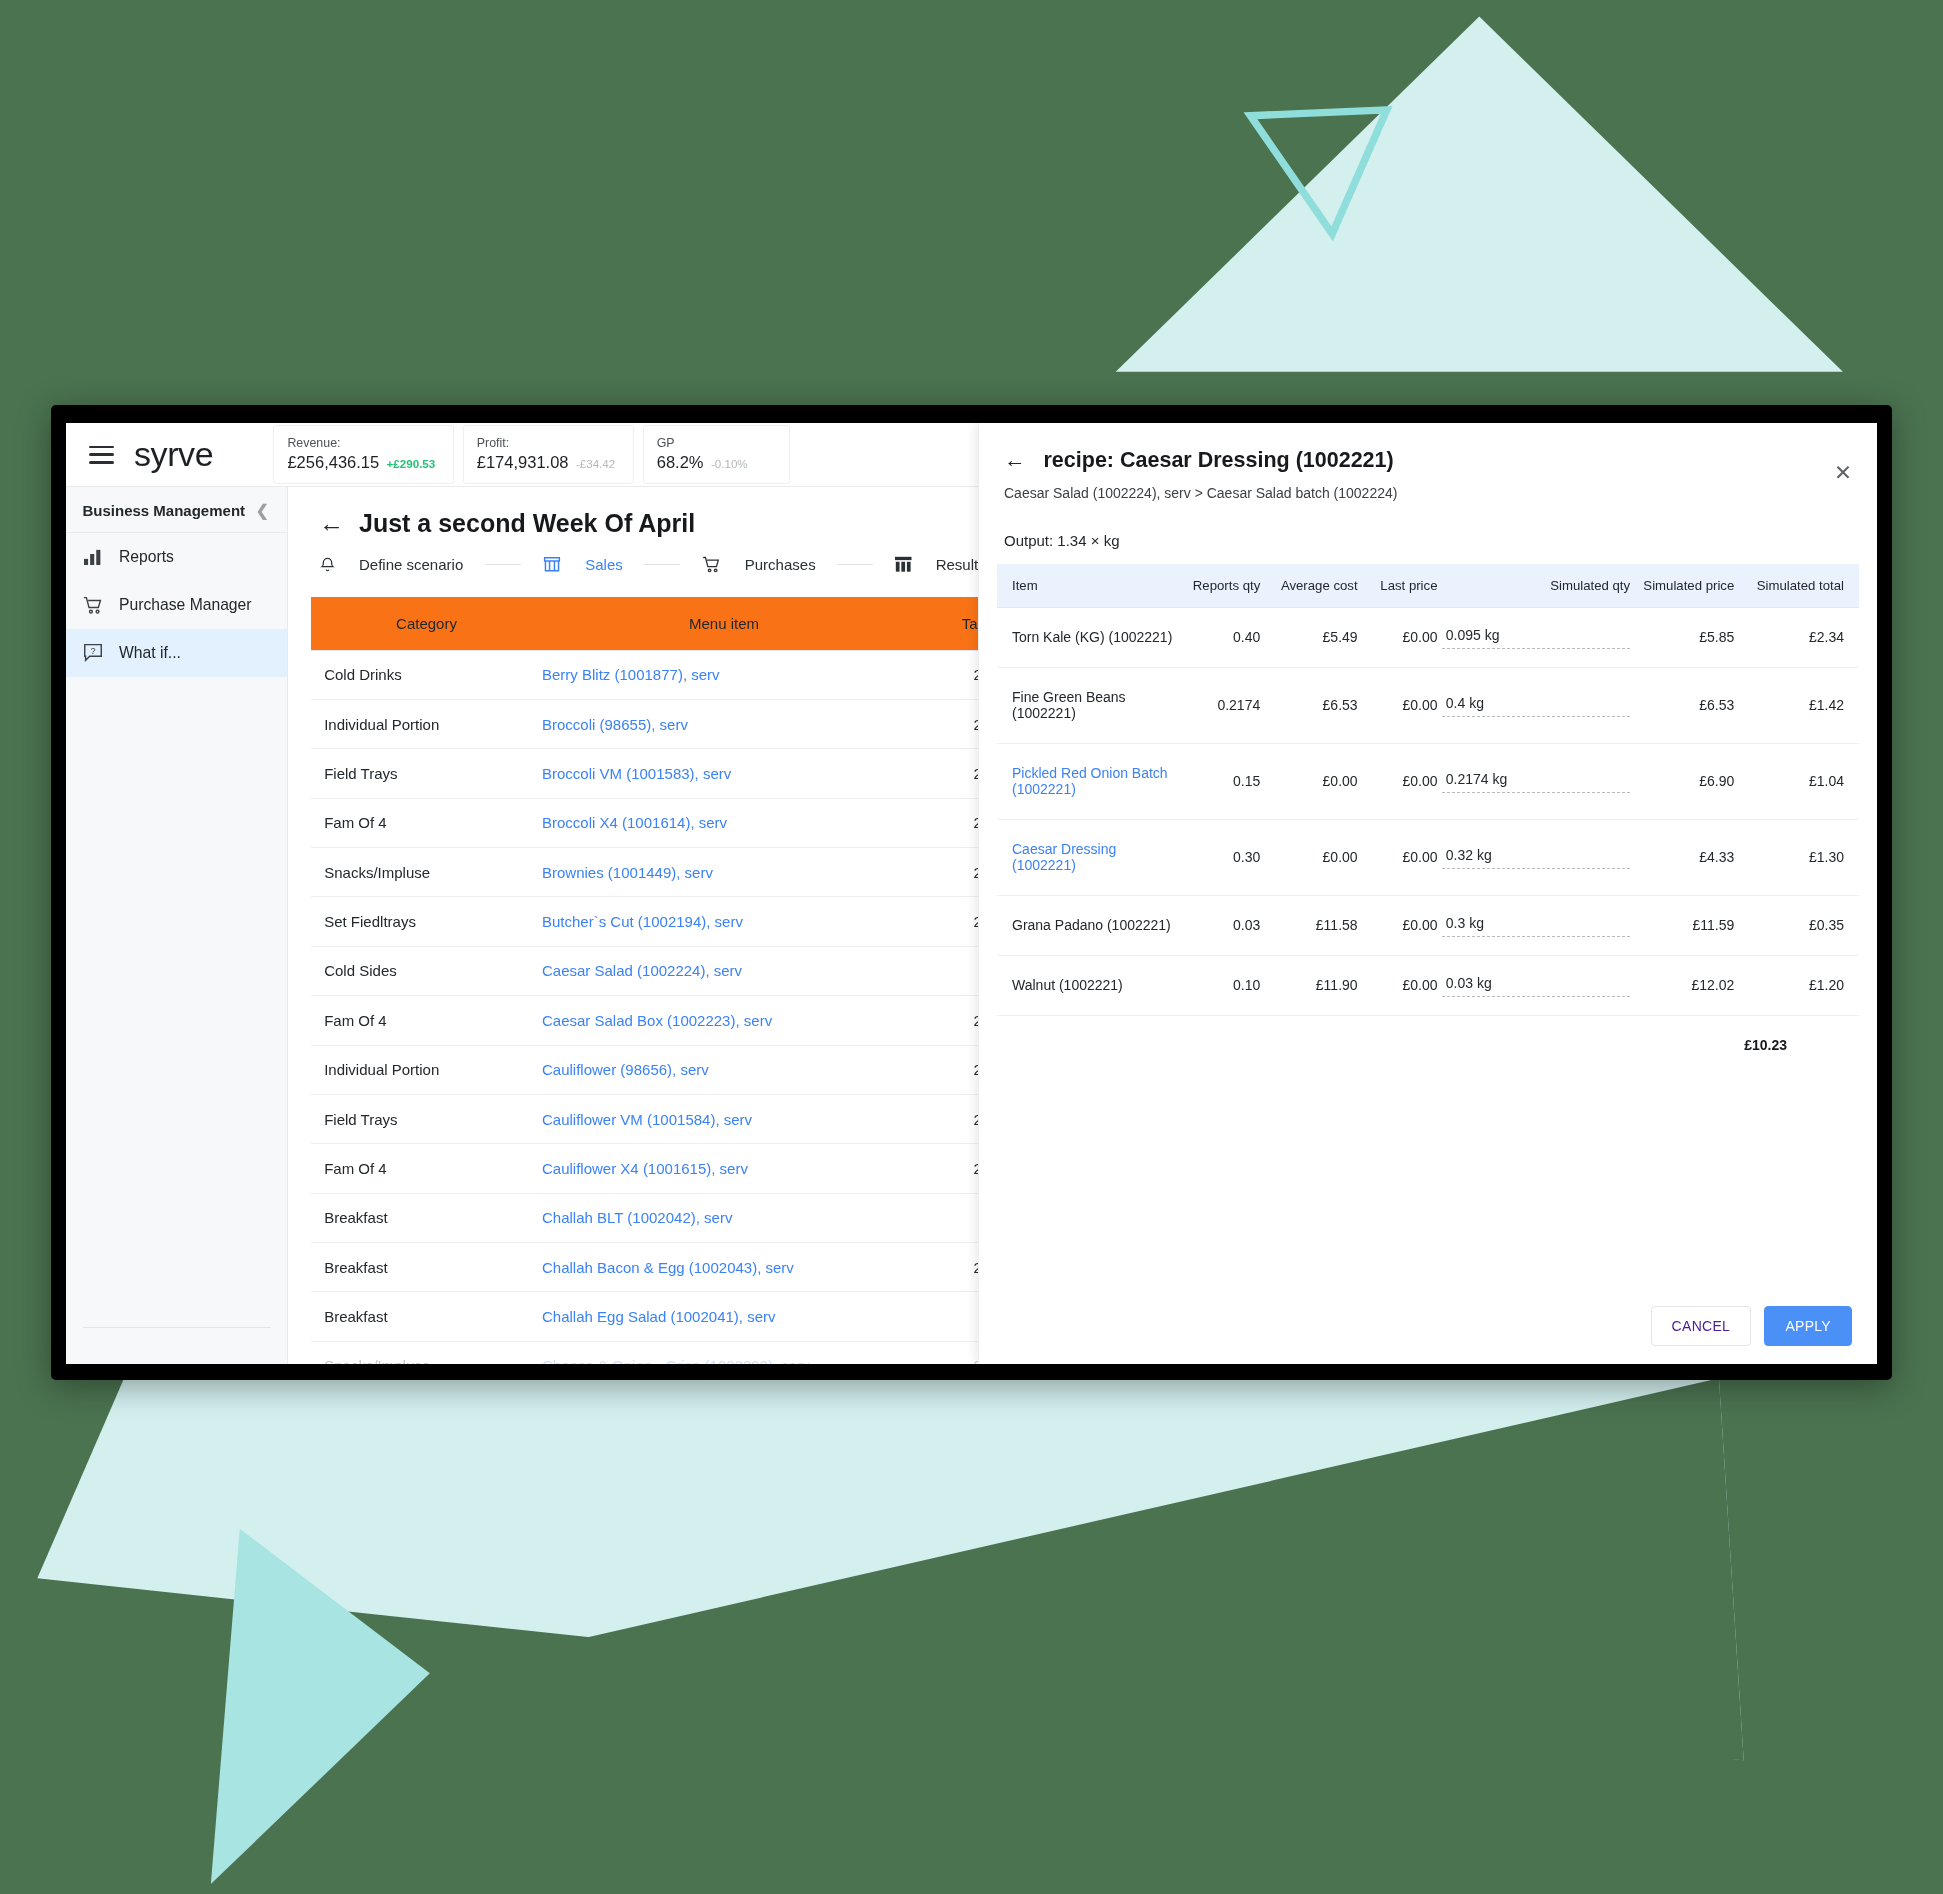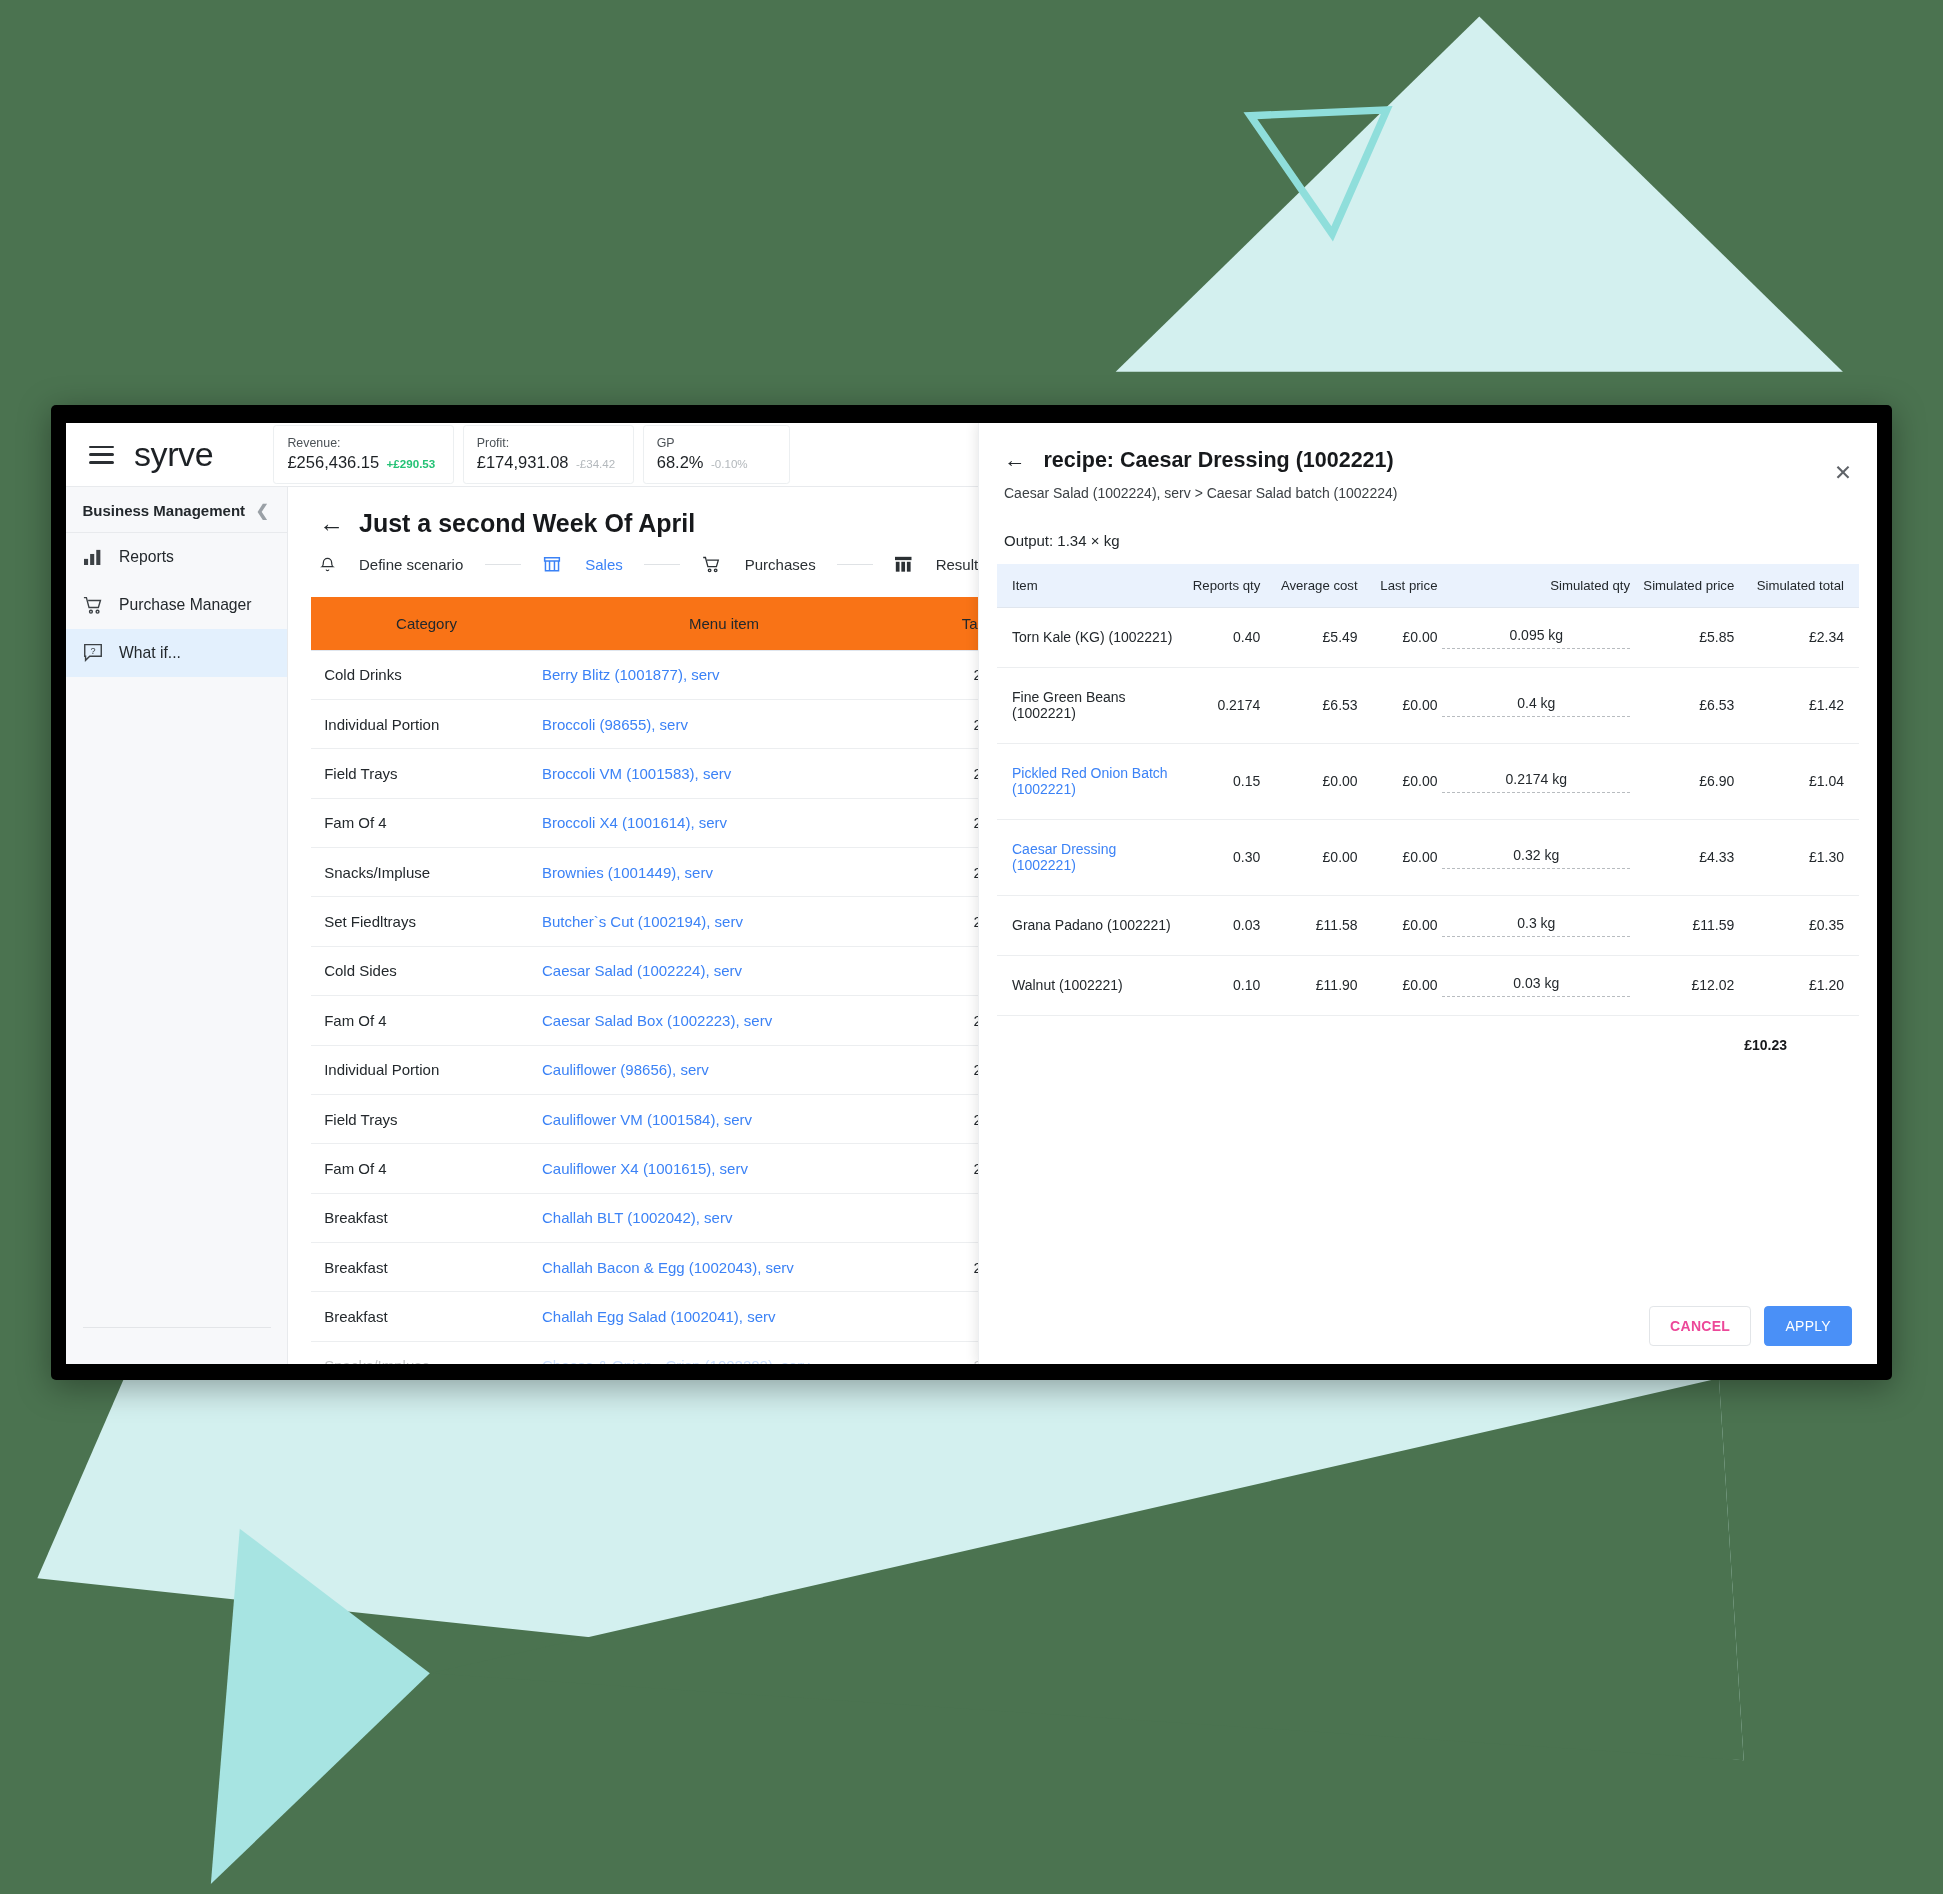--- a/index.html
+++ b/index.html
@@ -195,21 +195,21 @@
   .rtable tbody td.c-item { text-align: left; padding-left: 15px; }
   .rtable tbody td.c-item a { color: #3b82f6; text-decoration: none; }
   .rtable tbody td.c-hist, .rtable tbody td.c-avg, .rtable tbody td.c-last { padding-right: 5px; }
   .rtable tbody td.c-simprice { padding-right: 10px; }
   .rtable tbody td.c-simtotal { padding-right: 15px; }
   .rtable tbody td.c-simqty { text-align: center; padding-top: 15px; padding-bottom: 15px; }
 
   .qty-input {
     display: inline-block;
     min-width: 91px;
-    text-align: center;
+    text-align: left;
     font-size: 14px;
     color: #23282c;
     font-family: "Liberation Sans", sans-serif;
     border: none;
     border-bottom: 0.8px dashed #b8bcc0;
     background: transparent;
     padding: 1.7px 3.3px 5.8px 3.3px;
     outline: none;
     cursor: text;
   }
@@ -227,21 +227,21 @@
     margin-top: auto;
     display: flex; justify-content: flex-end; align-items: center;
     gap: 13.2px;
     padding: 0 25px 18px 0;
   }
   .btn {
     font-size: 14px; letter-spacing: 0.3px;
     padding: 10.7px 20px; border-radius: 4.1px; cursor: pointer;
     font-family: "Liberation Sans", sans-serif;
   }
-  .btn-cancel { background: #fff; color: #ec4899; border: 0.8px solid #e2e5e8; font-weight: bold; }
+  .btn-cancel { background: #fff; color: #4c1d95; border: 0.8px solid #e2e5e8; }
   .btn-apply { background: #4a90f7; color: #fff; border: 0.8px solid #4a90f7; }
 </style>
 </head>
 <body>
 
 <svg id="bg-deco" viewBox="0 0 2351 2292" aria-hidden="true">
   <polygon points="1790,20 1350,450 2230,450" fill="#d3f0ef"></polygon>
   <polygon points="1513,140 1678,133 1612,283" fill="none" stroke="#8fdedb" stroke-width="9"></polygon>
   <polygon points="150,1668 2080,1668 2110,2130 45,1910" fill="#d3f0ef"></polygon>
   <polygon points="290,1850 520,2025 255,2280" fill="#a7e4e2"></polygon>

